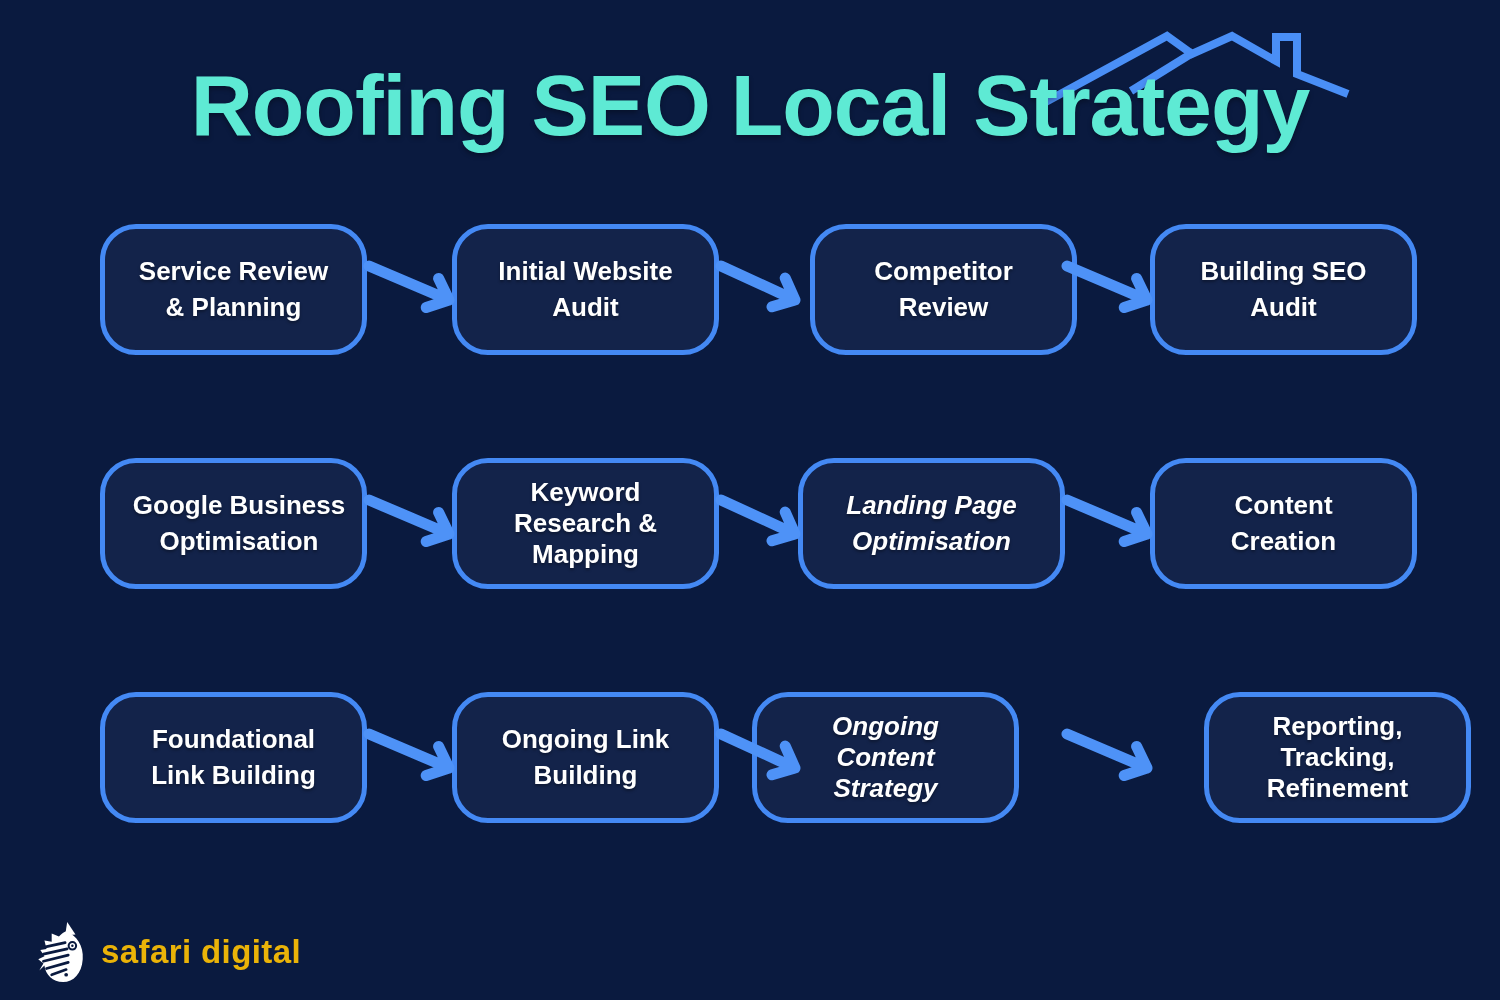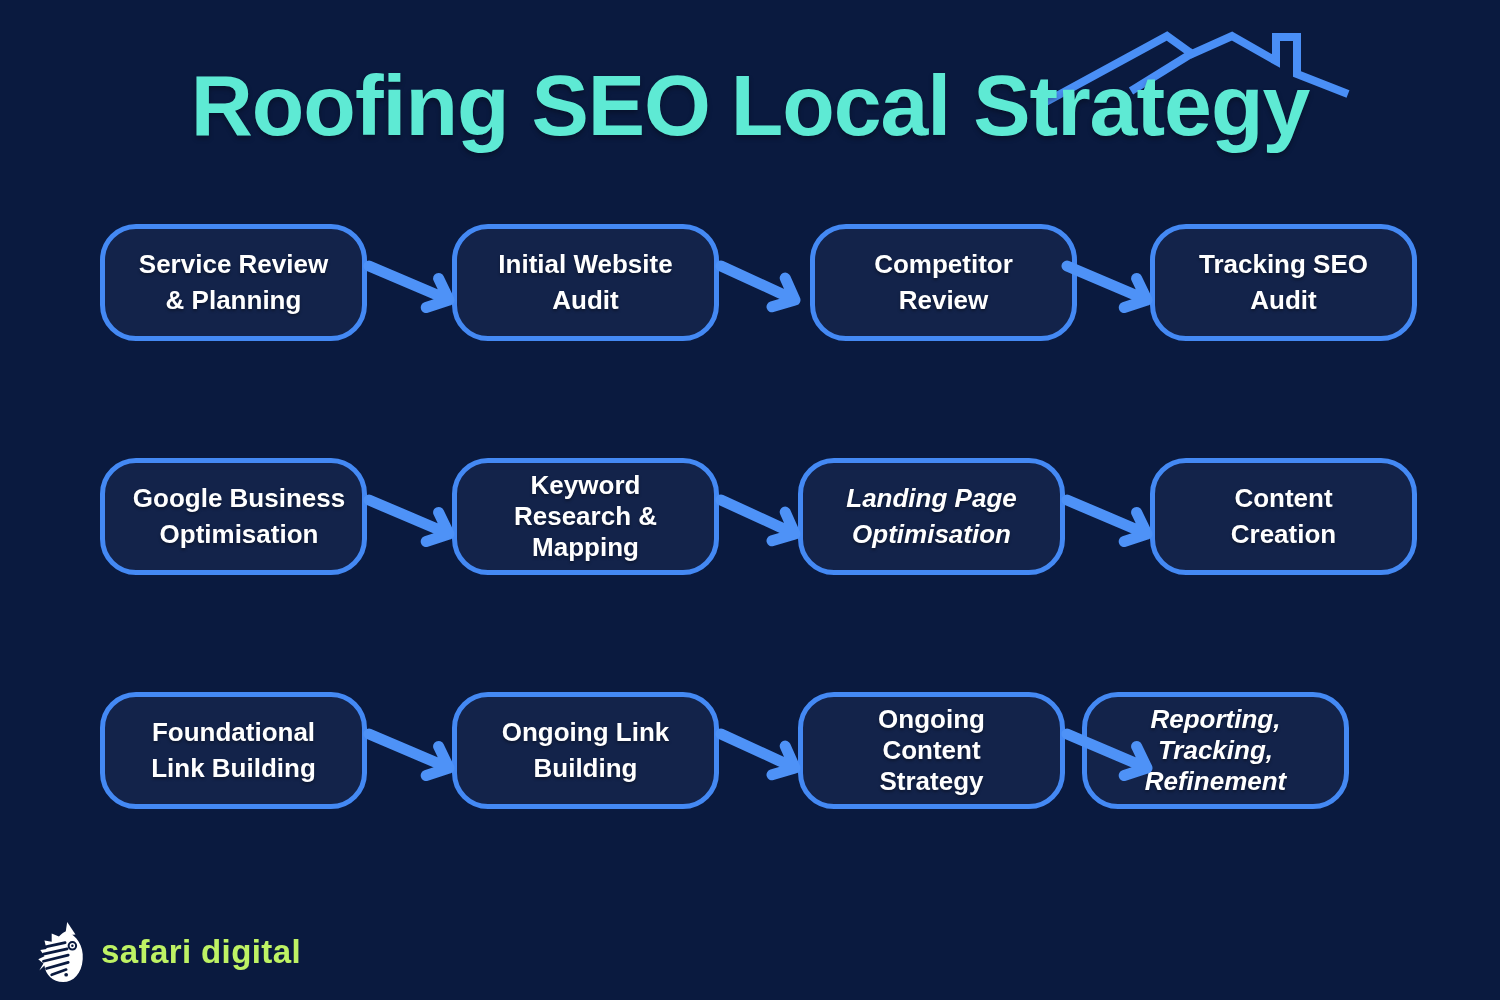--- a/index.html
+++ b/index.html
@@ -9,37 +9,37 @@
     font-family:"Liberation Sans",sans-serif;
   }
   .title{
     position:absolute;top:62px;left:0;width:1500px;text-align:center;
     font-size:86px;font-weight:bold;letter-spacing:-1px;line-height:1;
     z-index:4;text-shadow:0 3px 5px rgba(0,0,0,.30);white-space:nowrap;
   }
   .title .hl{color:#5eead4;margin-right:.24em;}
   .title .rest{color:#5eead4;}
   .step{
-    position:absolute;width:267px;height:117px;box-sizing:border-box;
+    position:absolute;width:267px;height:131px;box-sizing:border-box;
     background:#13234a;border:5px solid #4489f4;border-radius:36px;
     display:flex;align-items:center;justify-content:center;z-index:2;
   }
   .step .label{
     color:#ffffff;font-size:26px;font-weight:bold;text-align:center;
     line-height:1.38;white-space:pre-line;
     text-shadow:0 2px 3px rgba(0,0,0,.35);
     padding:0 10px;
   }
   .step .label.tight{line-height:1.2;}
   #overlay{position:absolute;left:0;top:0;width:1500px;height:1000px;z-index:3;pointer-events:none;}
   .brand{
     position:absolute;left:36px;top:922px;display:flex;align-items:center;gap:15px;z-index:2;
   }
   .brand-name{
-    color:#bef264;font-size:33px;font-weight:600;letter-spacing:.4px;
+    color:#eab308;font-size:33px;font-weight:600;letter-spacing:.4px;
   }
 </style>
 </head>
 <body>
 
 <svg id="overlay" viewBox="0 0 1500 1000">
   <g stroke="#4a8ff6" stroke-width="8" fill="none" stroke-linejoin="miter">
     <path d="M1042 104 L1167 36 L1192 54 L1232 36 L1276 61 L1276 37 L1297 37 L1297 74 L1348 94"></path>
     <path d="M1131 91 L1194 52"></path>
   </g>
@@ -64,21 +64,21 @@
 </div>
 <div class="step" style="left:452px;top:224px;">
   <div class="label">Initial Website
 Audit</div>
 </div>
 <div class="step" style="left:810px;top:224px;">
   <div class="label">Competitor
 Review</div>
 </div>
 <div class="step" style="left:1150px;top:224px;">
-  <div class="label">Tracking SEO
+  <div class="label">Building SEO
 Audit</div>
 </div>
 
 <div class="step" style="left:100px;top:458px;padding-left:11px;">
   <div class="label">Google Business
 Optimisation</div>
 </div>
 <div class="step" style="left:452px;top:458px;justify-content:center;">
   <div class="label tight">Keyword
 Research &amp;
@@ -94,26 +94,26 @@
 </div>
 
 <div class="step" style="left:100px;top:692px;">
   <div class="label">Foundational
 Link Building</div>
 </div>
 <div class="step" style="left:452px;top:692px;">
   <div class="label">Ongoing Link
 Building</div>
 </div>
-<div class="step" style="left:798px;top:692px;">
+<div class="step" style="left:752px;top:692px;font-style:italic;">
   <div class="label tight">Ongoing
 Content
 Strategy</div>
 </div>
-<div class="step" style="left:1082px;top:692px;font-style:italic;">
+<div class="step" style="left:1204px;top:692px;">
   <div class="label tight">Reporting,
 Tracking,
 Refinement</div>
 </div>
 
 <div class="brand">
   <svg width="50" height="60" viewBox="0 0 48 58">
     <path fill="#ffffff" d="M30 0 L38 12 L28 13 Z"></path>
     <path fill="#ffffff" d="M29 9
       C39 13 46 23 45 36

